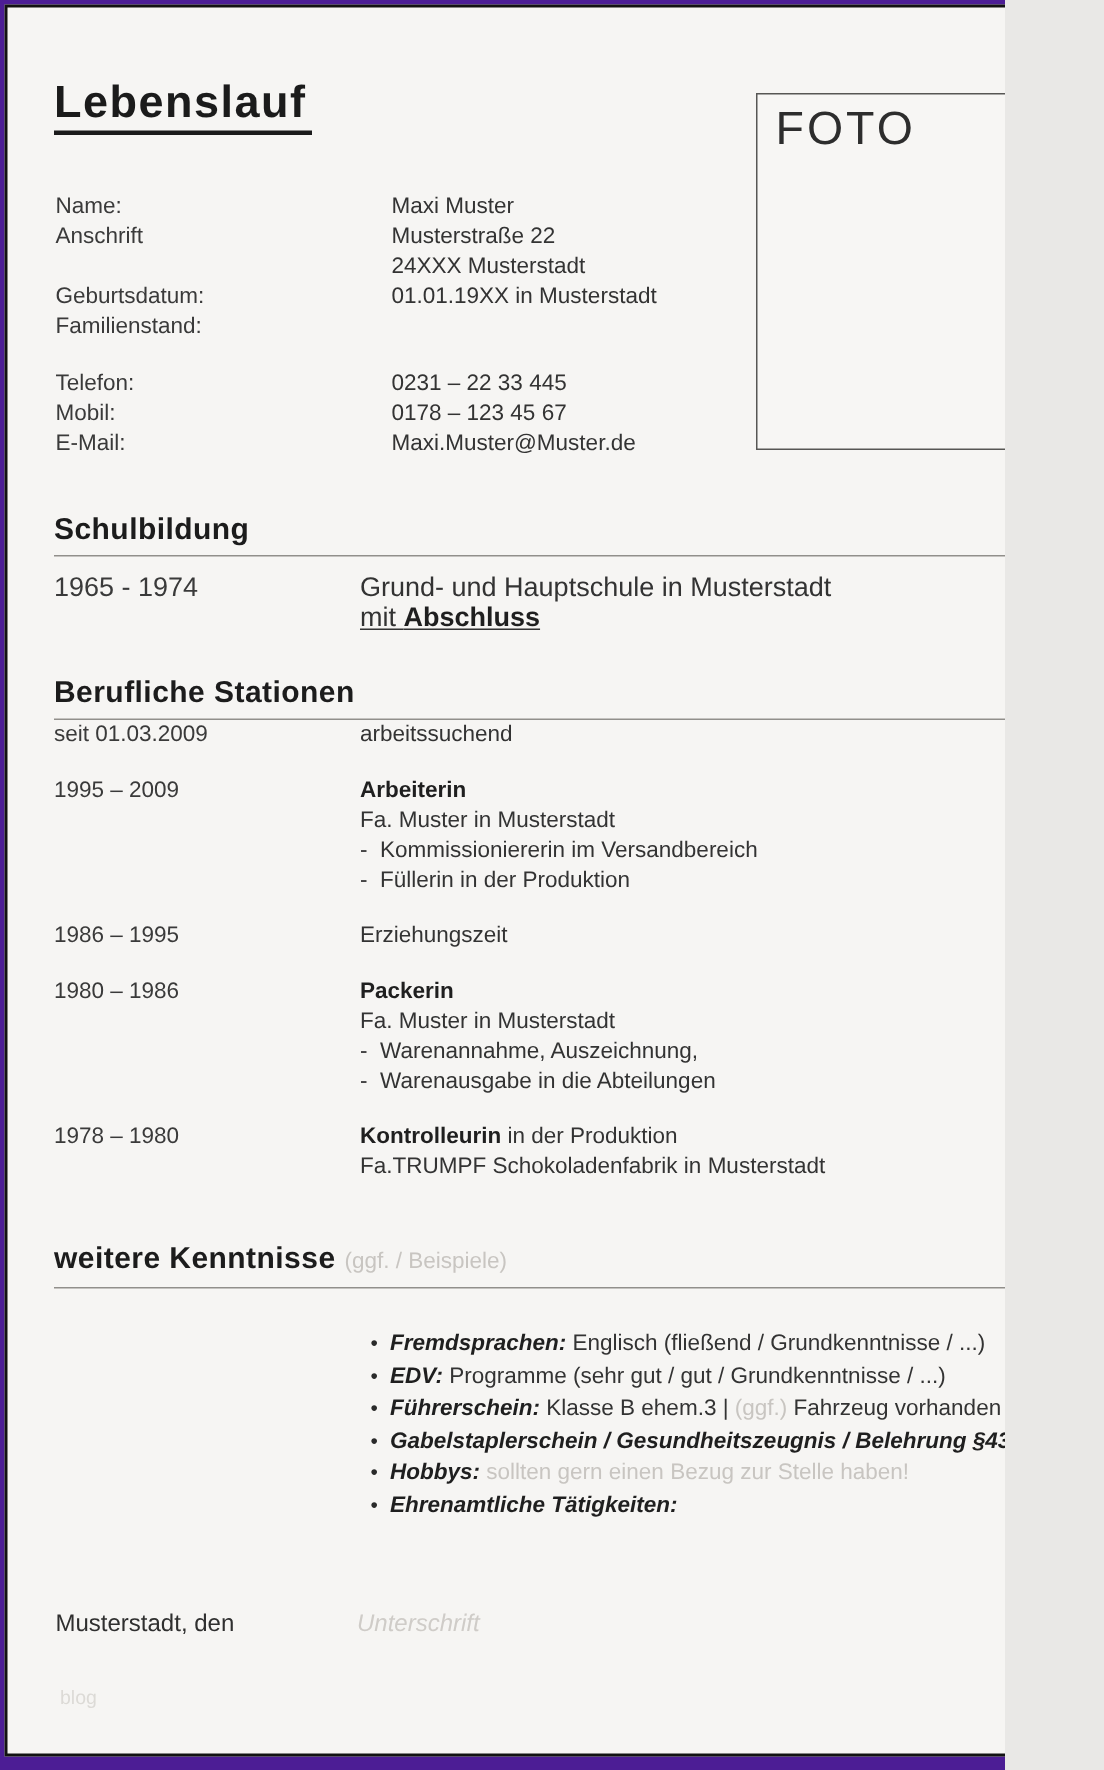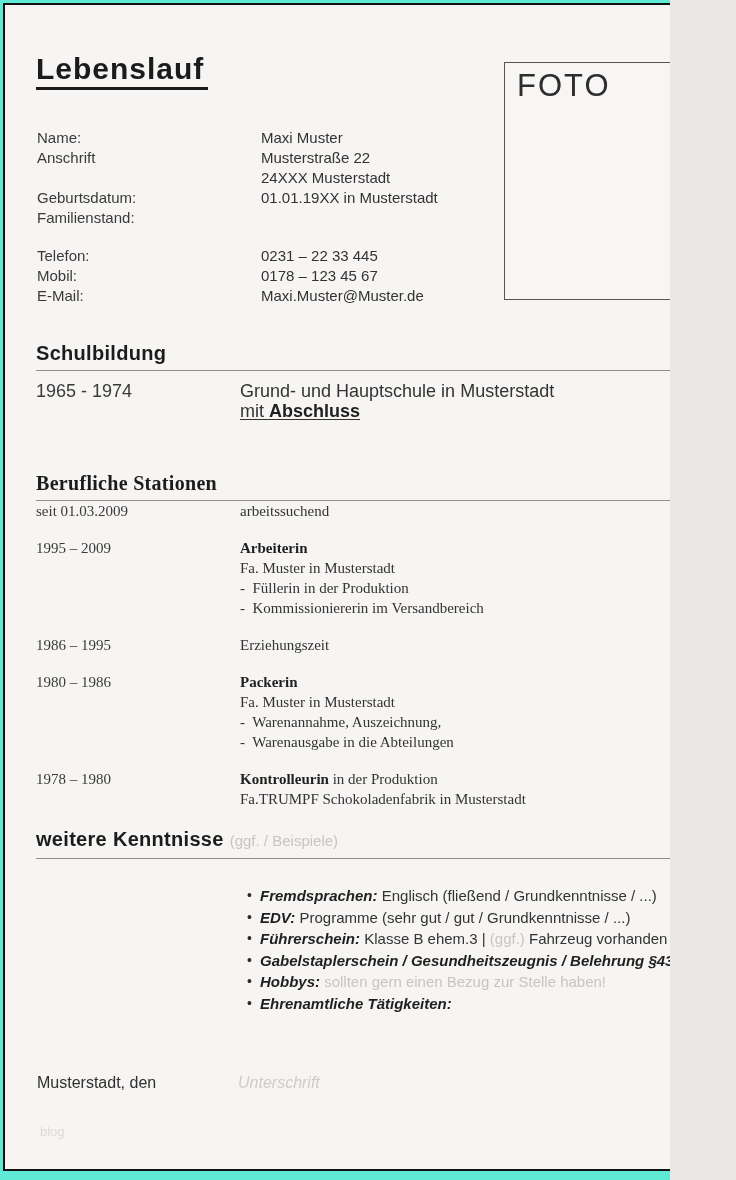--- a/index.html
+++ b/index.html
@@ -1,19 +1,19 @@
 <!DOCTYPE html>
 <html lang="de"><head>
 <meta charset="utf-8">
 <title>Lebenslauf</title>
 <style>
   html,body{margin:0;padding:0;background:#e9e8e6;}
   .canvas{
     position:relative;width:670px;height:1180px;
-    background:#5eead4;overflow:hidden;
+    background:#4c1d95;overflow:hidden;
     font-family:"Liberation Sans","DejaVu Sans",sans-serif;
     -webkit-font-smoothing:antialiased;
   }
   .page{
     position:absolute;left:3px;top:3px;width:730px;height:1168px;
     box-sizing:border-box;border:2px solid #121212;background:#f6f5f3;
     color:#333;
   }
   
   .title{
@@ -34,21 +34,21 @@
   }
   
   .personal{position:absolute;left:32px;top:123px;font-size:15px;line-height:20px;}
   .info-row{display:flex;}
   .info-label{width:203px;flex:0 0 203px;color:#3a3a3a;}
   .info-value{color:#333;white-space:pre-wrap;margin-left:21px;}
   .info-group.contact{margin-top:18px;}
   
   .sec{position:absolute;left:31px;width:681px;}
   #sec-education{top:336px;}
-  #sec-career{top:466px;font-family:Liberation Serif, serif;}
+  #sec-career{top:445px;}
   #sec-skills{top:822px;}
   .sec h2{
     margin:0;font-size:20px;line-height:24px;font-weight:700;color:#1c1c1c;
     letter-spacing:.3px;
   }
   .sec h2 .h-note{
     font-size:15px;font-weight:400;letter-spacing:0;color:#c8c5c1;margin-left:6px;
   }
   .rule{border-top:1px solid #918f8b;margin-top:5px;height:0;}
   #sec-education .rule{margin-top:5px;}
@@ -153,22 +153,22 @@
         <div class="content">
           <div class="career-line">arbeitssuchend</div>
         </div>
       </div>
 
       <div class="crow">
         <div class="date">1995 – 2009</div>
         <div class="content">
           <div class="career-line"><b>Arbeiterin</b><span></span></div>
           <div class="career-line">Fa. Muster in Musterstadt</div>
+          <div class="career-line">-  Kommissioniererin im Versandbereich</div>
           <div class="career-line">-  Füllerin in der Produktion</div>
-          <div class="career-line">-  Kommissioniererin im Versandbereich</div>
         </div>
       </div>
 
       <div class="crow">
         <div class="date">1986 – 1995</div>
         <div class="content">
           <div class="career-line">Erziehungszeit</div>
         </div>
       </div>
 

